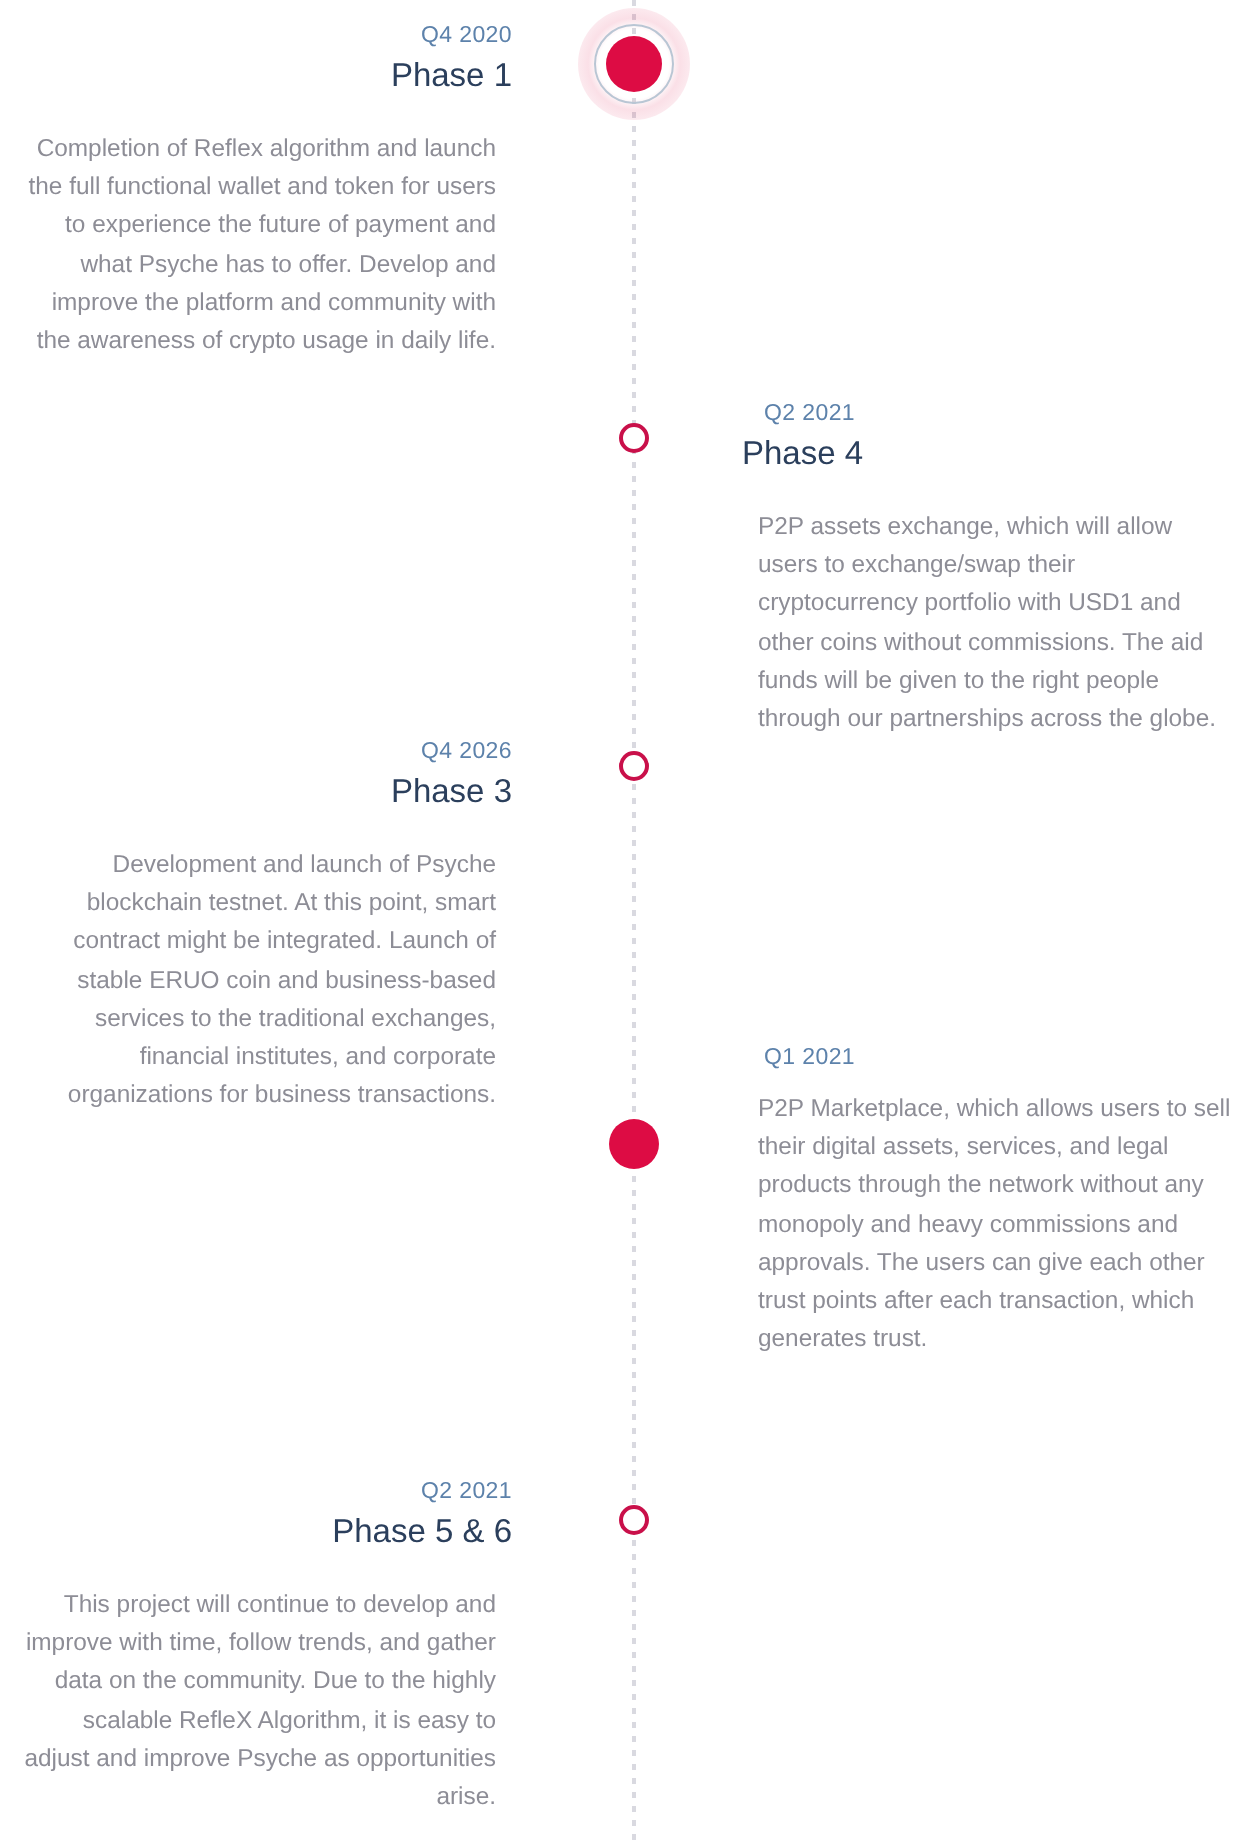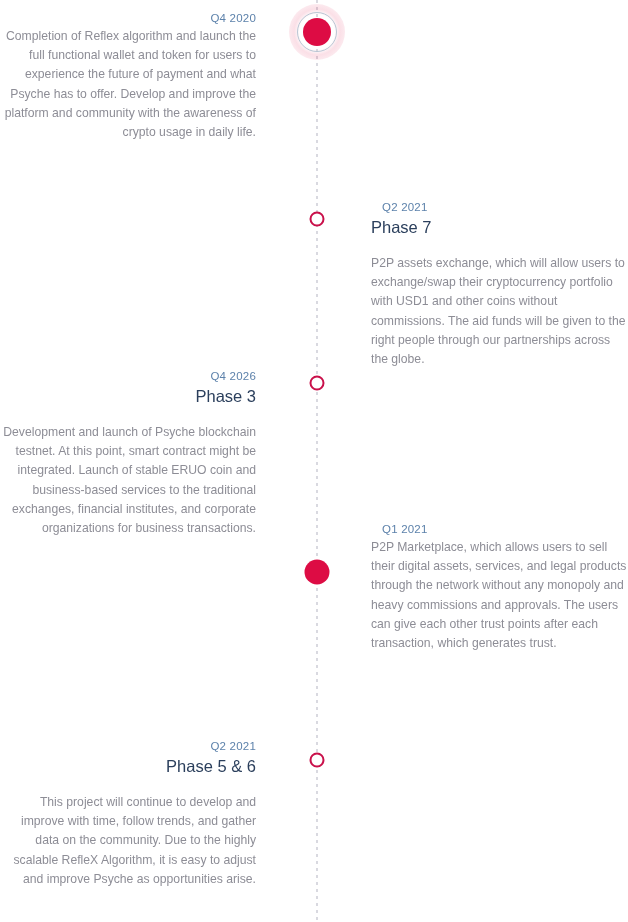--- a/index.html
+++ b/index.html
@@ -115,44 +115,45 @@
     color: #2b3f5c;
     line-height: 22px;
     margin: 0 0 16px 0;
     font-weight: 400;
   }
 
   .phase-desc {
     font-size: 12.2px;
     color: #8d8d96;
     line-height: 19.2px;
-    margin: 0;
+    margin: 8px;
   }
 </style>
 </head>
 <body>
 
 <div id="timeline-root">
 
   <div class="axis-line"></div>
 
   <div class="marker marker-active" style="top:32px;">
     <div class="ring">
       <div class="core"></div>
     </div>
   </div>
   <div class="phase-block phase-left" style="top:10px;">
     <p class="phase-quarter">Q4 2020</p>
+    <p class="phase-title">Phase 1</p>
     <p class="phase-desc">Completion of Reflex algorithm and launch the full functional wallet and token for users to experience the future of payment and what Psyche has to offer. Develop and improve the platform and community with the awareness of crypto usage in daily life.</p>
   </div>
 
   <div class="marker marker-hollow" style="top:219px;"></div>
   <div class="phase-block phase-right" style="top:199px;">
     <p class="phase-quarter">Q2 2021</p>
-    <p class="phase-title">Phase 7</p>
+    <p class="phase-title">Phase 4</p>
     <p class="phase-desc">P2P assets exchange, which will allow users to exchange/swap their cryptocurrency portfolio with USD1 and other coins without commissions. The aid funds will be given to the right people through our partnerships across the globe.</p>
   </div>
 
   <div class="marker marker-hollow" style="top:383px;"></div>
   <div class="phase-block phase-left" style="top:368px;">
     <p class="phase-quarter">Q4 2026</p>
     <p class="phase-title">Phase 3</p>
     <p class="phase-desc">Development and launch of Psyche blockchain testnet. At this point, smart contract might be integrated. Launch of stable ERUO coin and business-based services to the traditional exchanges, financial institutes, and corporate organizations for business transactions.</p>
   </div>
 

